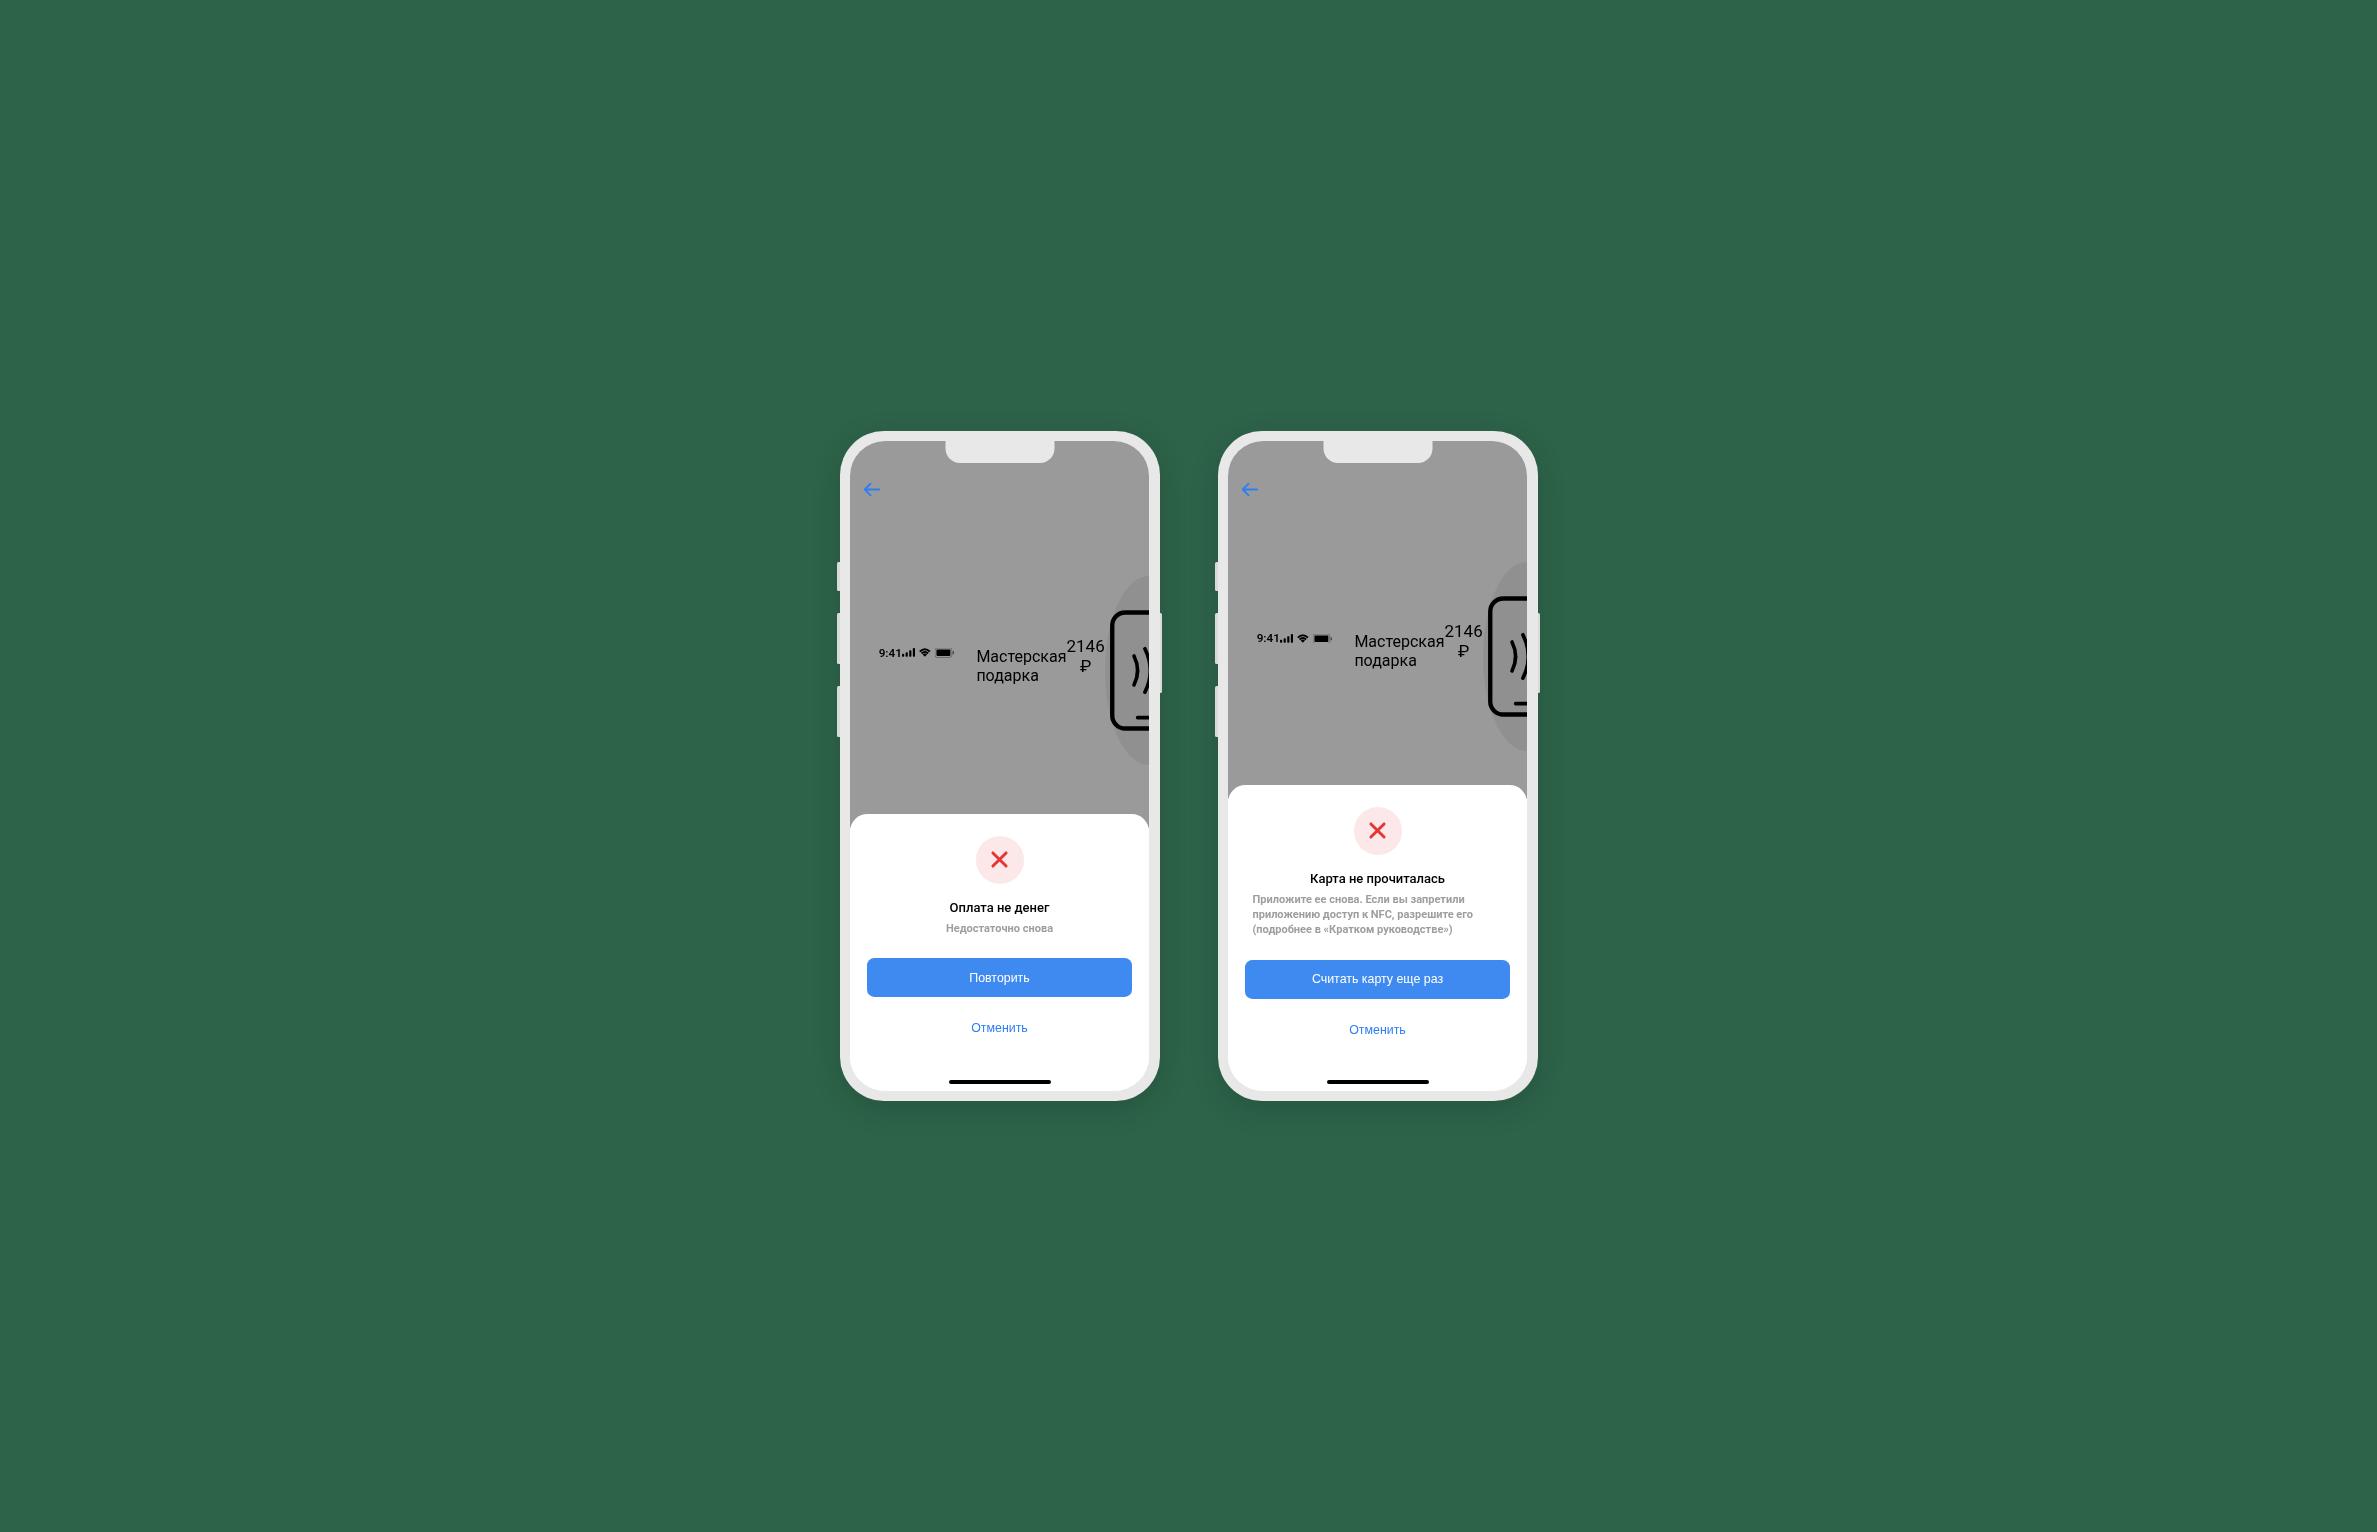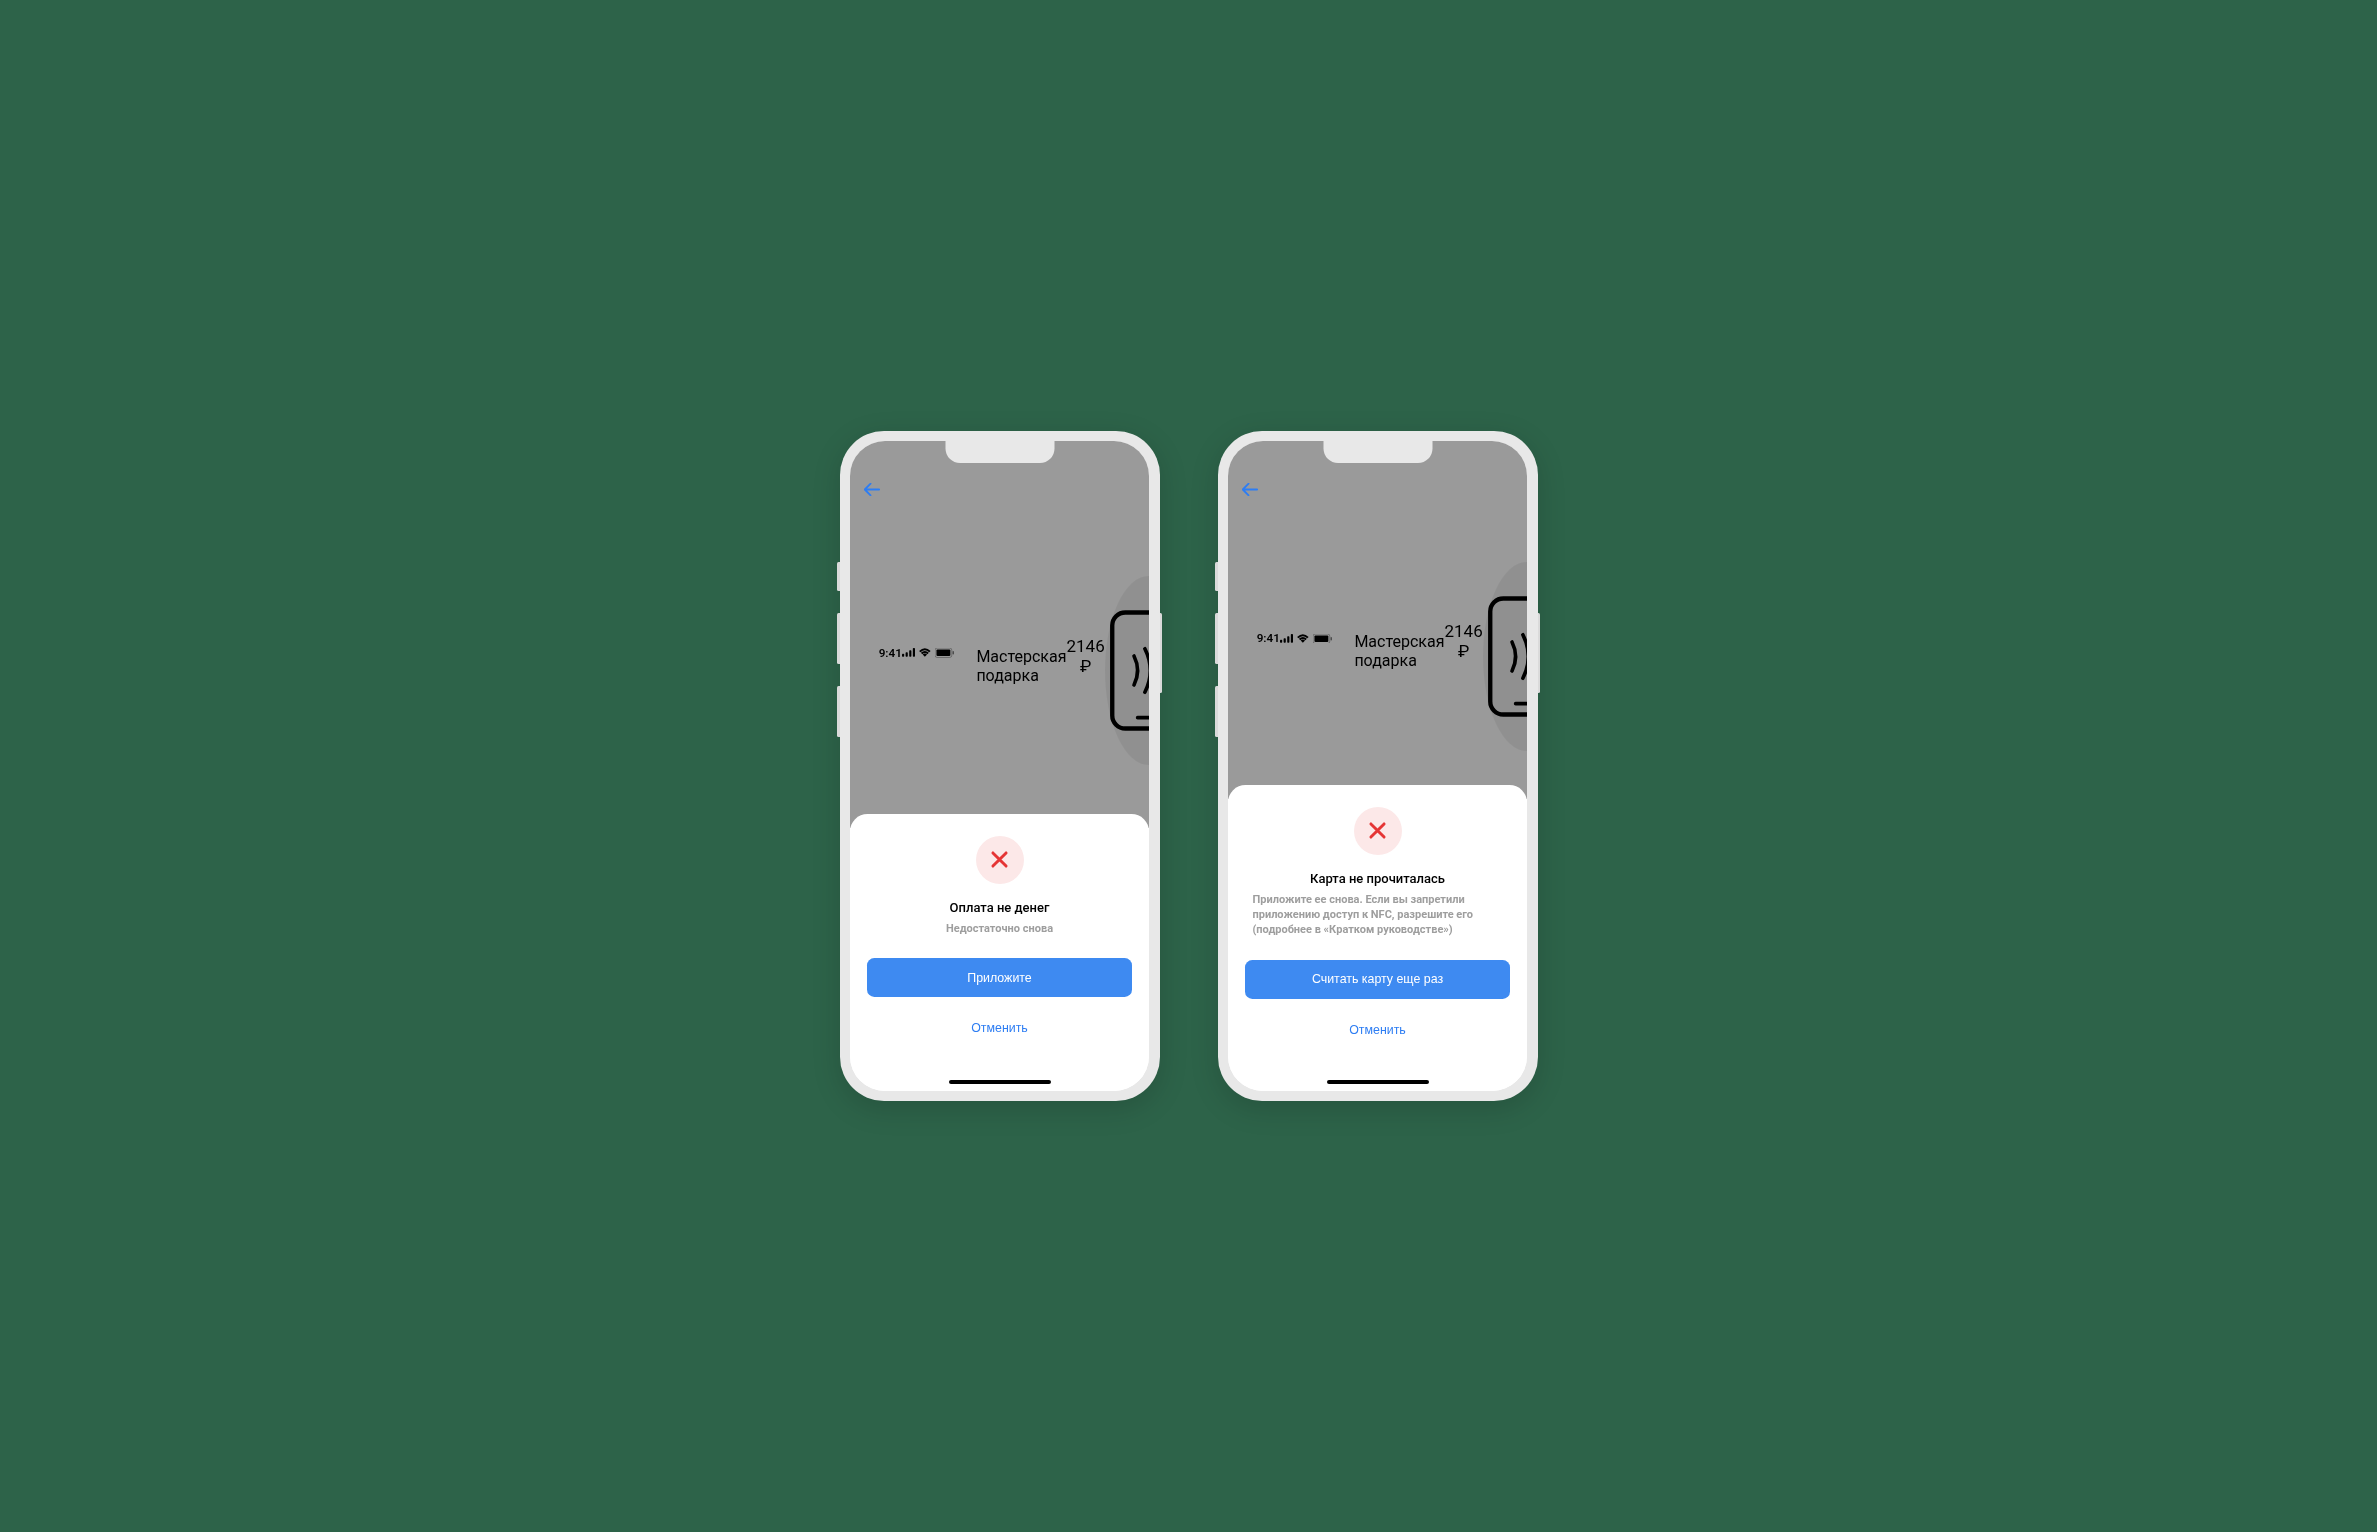--- a/index.html
+++ b/index.html
@@ -284,21 +284,21 @@
         </div>
       </div>
       <div class="bottom-sheet sheet-short">
         <div class="error-icon-circle">
           <svg width="19" height="19" viewBox="0 0 26 26">
               <path d="M4 4 L22 22 M22 4 L4 22" stroke="#E53535" stroke-width="4" stroke-linecap="round"></path>
             </svg>
         </div>
         <div class="error-title">Оплата не денег</div>
         <div class="error-subtitle">Недостаточно снова</div>
-        <button class="primary-button">Приложите</button>
+        <button class="primary-button">Повторить</button>
         <button class="secondary-button">Отменить</button>
       </div>
     </div>
     <div class="home-indicator"></div>
   </div>
 </div>
 
 <div class="phone-frame">
   <div class="phone-buttons-left">
     <div class="phone-button-side small"></div>

